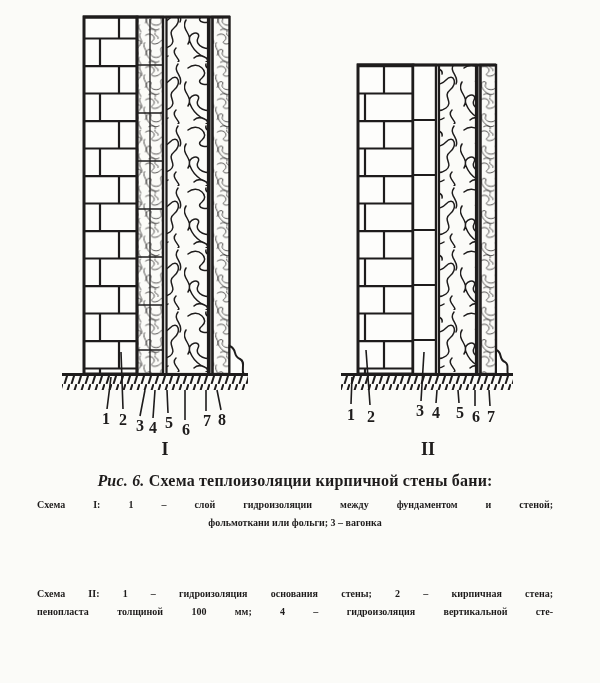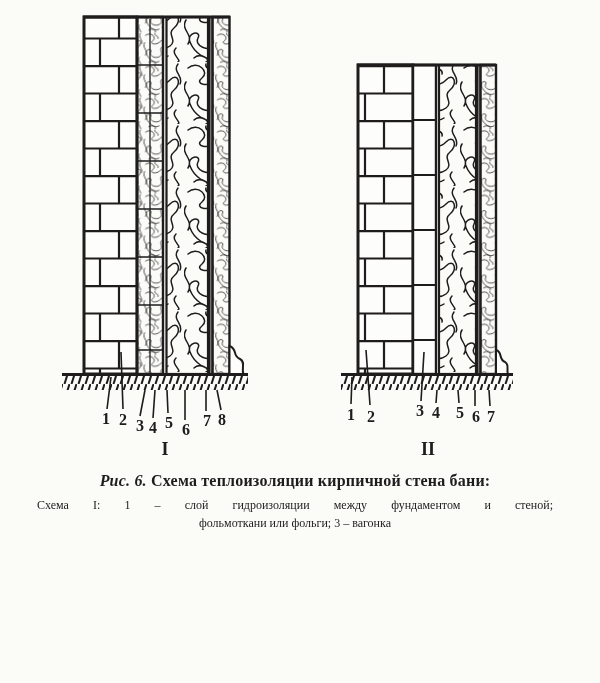--- a/index.html
+++ b/index.html
@@ -10,21 +10,21 @@
     color:#1e1c1c;
   }
   .page { position:relative; width:600px; height:683px; background:#fbfbf8; }
   .diagram-svg { position:absolute; top:0; left:0; }
   .caption {
     position:absolute; top:472px; left:37px; width:516px;
     text-align:center; font-size:16px; font-weight:bold;
     letter-spacing:0.2px;
   }
   .caption .fig-num { font-style:italic;text-align:right; }
-  .scheme { position:absolute; left:37px; width:516px; font-size:12px; font-weight:normal; }
+  .scheme { position:absolute; left:37px; width:516px; font-size:10px; font-weight:bold; }
   #scheme1 { top:496px; }
   #scheme2 { top:585px; }
   .scheme-line {
     height:18px; line-height:18px;
     text-align:justify; text-align-last:justify;
     white-space:nowrap;
   }
   .scheme-line.center { text-align-last:center; }
   svg text { font-family:"Liberation Serif", serif; font-weight:bold; fill:#1e1c1c; }
   .part-num { font-size:16px; }
@@ -144,24 +144,26 @@
       <text class="part-num" x="460" y="418" text-anchor="middle">5</text>
       <text class="part-num" x="476" y="422" text-anchor="middle">6</text>
       <text class="part-num" x="491" y="422" text-anchor="middle">7</text>
 
       <text class="roman" x="428" y="455" text-anchor="middle">II</text>
     </g>
   </svg>
 
   <div class="caption">
     <span class="fig-num">Рис. 6.</span>
-    <span>Схема теплоизоляции кирпичной стена бани:</span>
+    <span>Схема теплоизоляции кирпичной стены бани:</span>
   </div>
 
   <div class="scheme" id="scheme1">
     <div class="scheme-line">Схема I: 1 – слой гидроизоляции между фундаментом и стеной;</div>
     <div class="scheme-line center">фольмоткани или фольги; 3 – вагонка</div>
   </div>
 
   <div class="scheme" id="scheme2">
+    <div class="scheme-line">Схема II: 1 – гидроизоляция основания стены; 2 – кирпичная стена;</div>
+    <div class="scheme-line">пенопласта толщиной 100 мм; 4 – гидроизоляция вертикальной сте-</div>
   </div>
 
 </div>
 
 </body></html>

